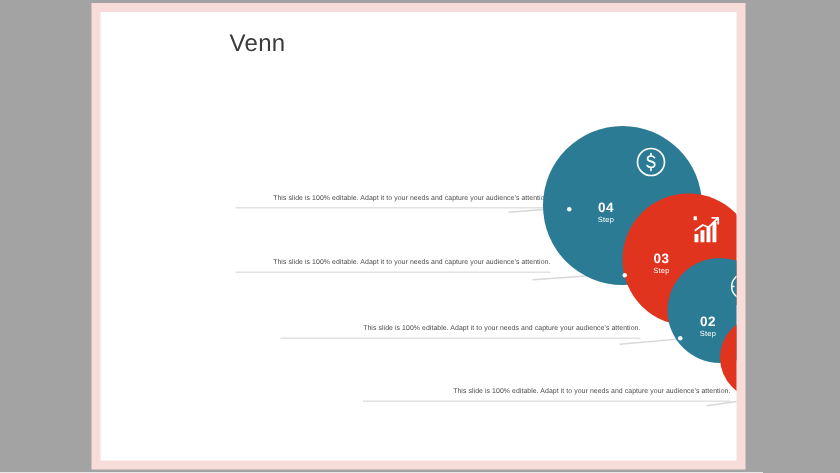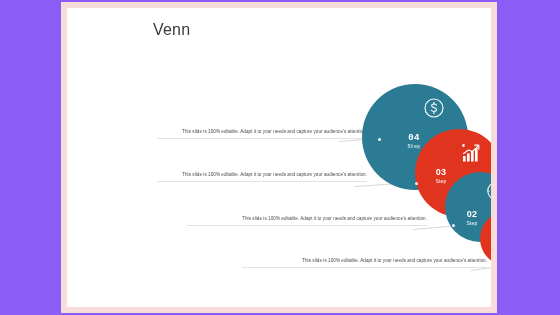--- a/index.html
+++ b/index.html
@@ -2,21 +2,21 @@
 <html><head>
 <meta charset="utf-8">
 <style>
   html,body{margin:0;padding:0;}
   body{
     width:560px;height:315px;
     background:#ffffff;
     font-family:"Liberation Sans", sans-serif;
     overflow:hidden;
   }
-  #stage{position:relative;width:560px;height:315px;background:#8b5cf6;}
+  #stage{position:relative;width:560px;height:315px;background:#a3a3a3;}
 
   
   #slide-frame{
     position:absolute;left:61px;top:2px;width:436px;height:311px;
     background:#f7dcd9;
     box-sizing:border-box;
   }
   #slide-canvas{
     position:absolute;left:67px;top:8px;width:424px;height:299px;
     background:#ffffff;
@@ -66,21 +66,21 @@
   #circle-01{left:413px;top:203px;width:55px;height:55px;background:#e1341e;z-index:4;}
 
   
   .step-label{
     position:absolute;text-align:center;color:#ffffff;
     line-height:1;
   }
   .step-label .num{display:block;font-size:9px;font-weight:700;letter-spacing:.3px;}
   .step-label .word{display:block;font-size:5px;font-weight:400;margin-top:2px;letter-spacing:.2px;}
 
-  #label-04{left:330px;top:126px;width:34px;font-family:Liberation Mono, monospace;}
+  #label-04{left:320px;top:126px;width:34px;}
   #label-03{left:358px;top:160px;width:32px;}
   #label-02{left:390px;top:202px;width:30px;}
   #label-01{left:420px;top:222px;width:28px;}
 
   
   .venn-icon{position:absolute;z-index:6;}
   #icon-04{left:355px;top:88px;width:24px;height:24px;}
   #icon-03{left:392px;top:133px;width:24px;height:24px;}
   #icon-02{left:418px;top:172px;width:22px;height:22px;}
 

